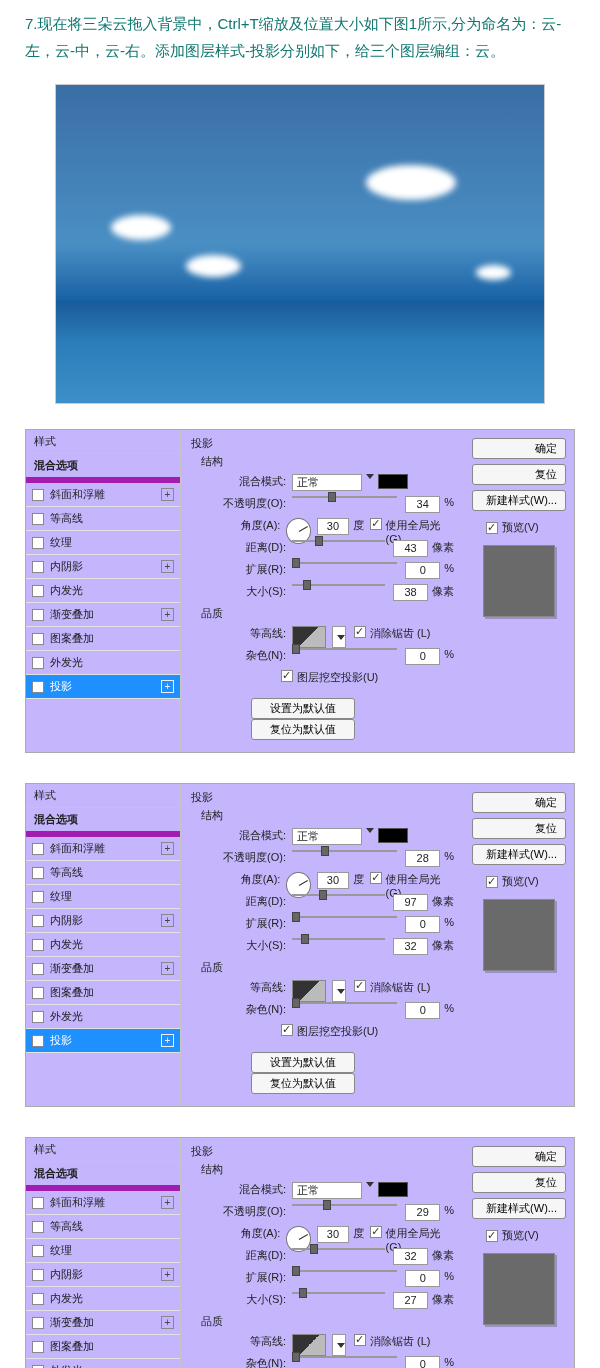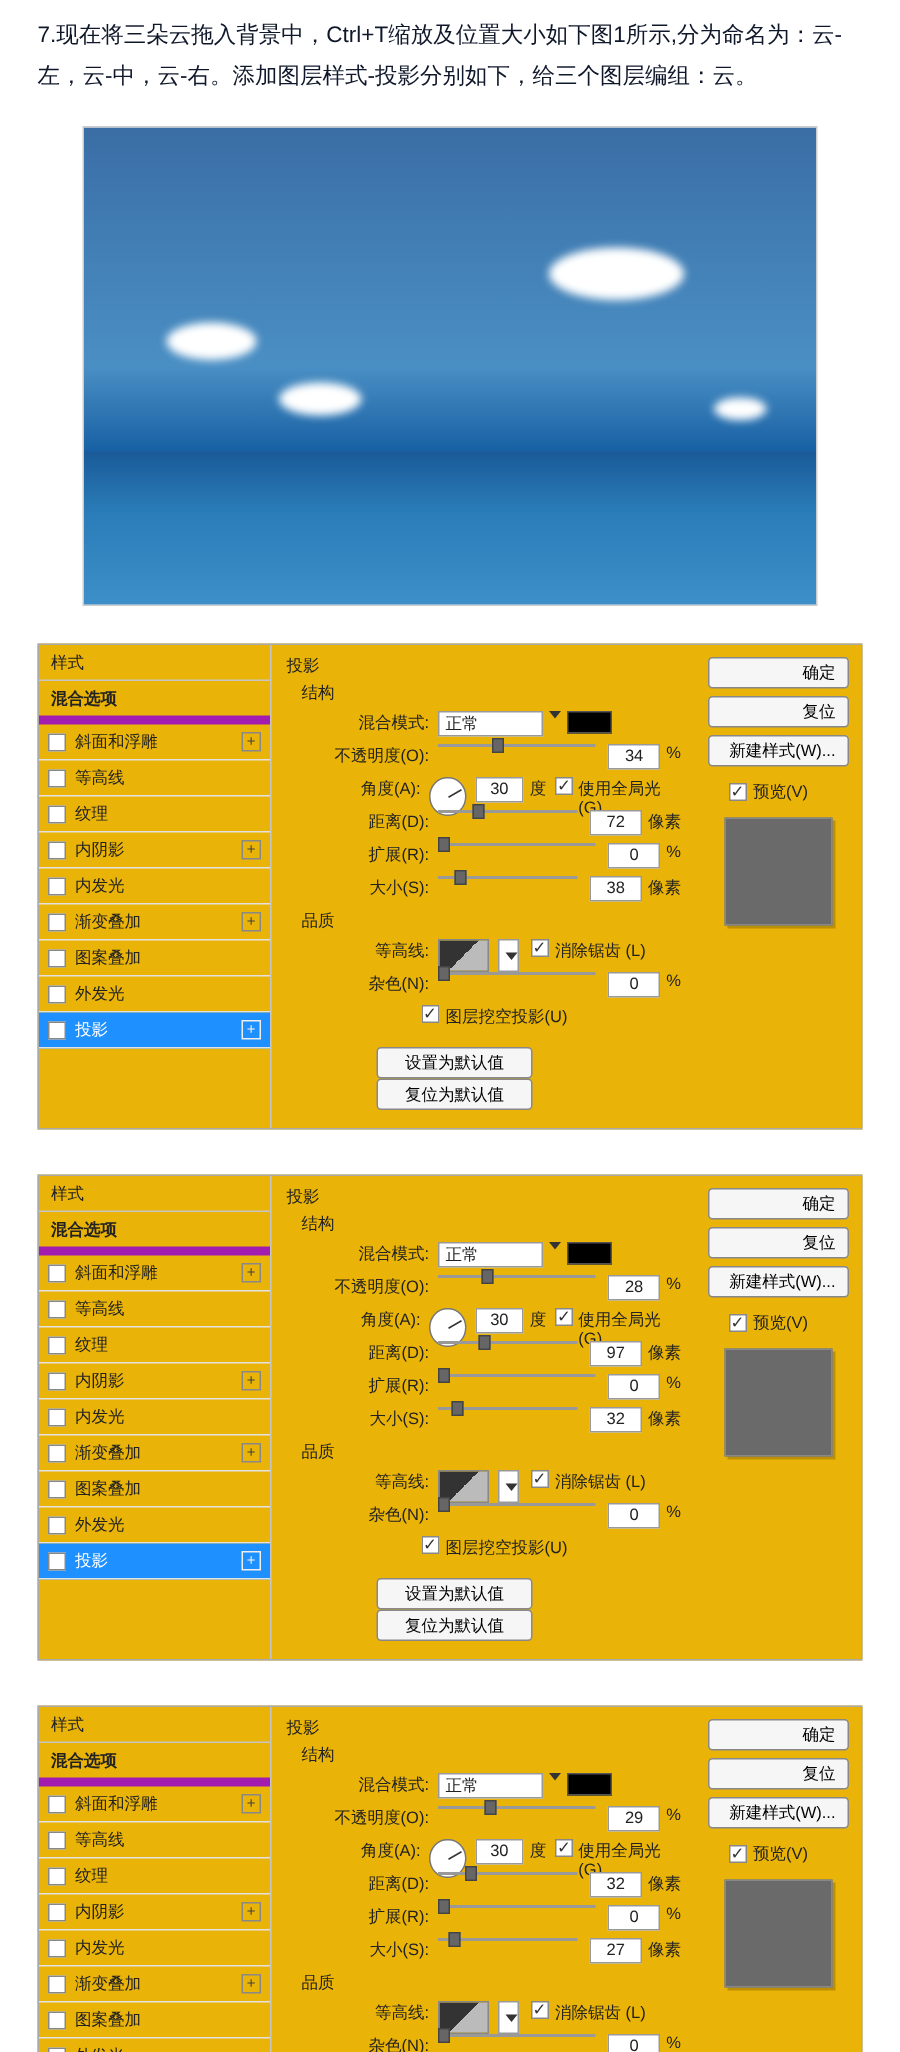--- a/index.html
+++ b/index.html
@@ -1,21 +1,21 @@
 <!DOCTYPE html>
 <html><head>
 <meta charset="utf-8">
 <style>
   * { box-sizing: border-box; margin: 0; padding: 0; }
   body { font-family: Arial, "Microsoft YaHei", sans-serif; font-size: 11px; width: 600px; background: #fff; }
-  .intro { padding: 10px 25px 20px 25px; font-size: 15px; line-height: 1.8; color: #0f172a; }
+  .intro { padding: 10px 25px 20px 25px; font-size: 15px; line-height: 1.8; color: #0f766e; }
   .illus { margin: 0 55px 25px 55px; height: 320px; background: linear-gradient(#3a6ea5 0%, #4a8fc4 50%, #1760a4 68%, #1f6eb0 70%, #2b7fbf 100%); position: relative; border: 1px solid #ccc; overflow: hidden; }
   .illus::before { content:""; position:absolute; left:0; right:0; top:68%; bottom:0; background:linear-gradient(#1a5a99,#2a7db8 40%,#3c8fc8);}
   .cloud { position: absolute; background: #fff; border-radius: 50%; filter: blur(3px); }
-  .panel { margin: 12px 25px 30px 25px; background: #eab308; border: 1px solid #aaa; display: flex; position: relative; font-size: 11px; color: #222; }
+  .panel { margin: 12px 25px 30px 25px; background: #c4b5fd; border: 1px solid #aaa; display: flex; position: relative; font-size: 11px; color: #222; }
   .left { width: 155px; border-right: 1px solid #c5c5c5; }
   .left-head { padding: 4px 8px; border-bottom: 1px solid #c5c5c5; }
   .blend-row { padding: 4px 8px; font-weight: bold; border-bottom: 6px solid #a21caf; }
   .style-item { display: flex; align-items: center; padding: 4px 6px; border-bottom: 1px solid #e2e2e2; }
   .style-item.sel { background: #1e90ff; color: #fff; }
   .plus { margin-left: auto; width: 13px; height: 13px; border: 1px solid #888; font-size: 10px; line-height: 11px; text-align: center; color: #444; }
   .style-item.sel .plus { border-color:#eee; color:#eee; }
   .chk { width: 12px; height: 12px; border: 1px solid #888; margin-right: 6px; background: #fff; position: relative; }
   .chk.on::after { content:"✓"; position:absolute; top:-2px; left:0; font-size:11px; color:#333; }
   .style-item.sel .chk.on::after{color:#fff;}
@@ -120,21 +120,21 @@
         </span>
         <span class="num">34</span>
         <span class="unit">%</span>
       </div>
     <div class="ctl-row"><span class="lbl">角度(A):</span><span class="angle-dial"></span><span class="num">30</span><span class="unit">度</span>&nbsp;&nbsp;<span class="chk-inline on"></span><span>使用全局光 (G)</span></div>
     <div class="ctl-row">
         <span class="lbl">距离(D):</span>
         <span class="slider">
           <span class="thumb" style="left:25%"></span>
         </span>
-        <span class="num">72</span>
+        <span class="num">43</span>
         <span class="unit">像素</span>
       </div>
     <div class="ctl-row">
         <span class="lbl">扩展(R):</span>
         <span class="slider">
           <span class="thumb" style="left:0%"></span>
         </span>
         <span class="num">0</span>
         <span class="unit">%</span>
       </div>

